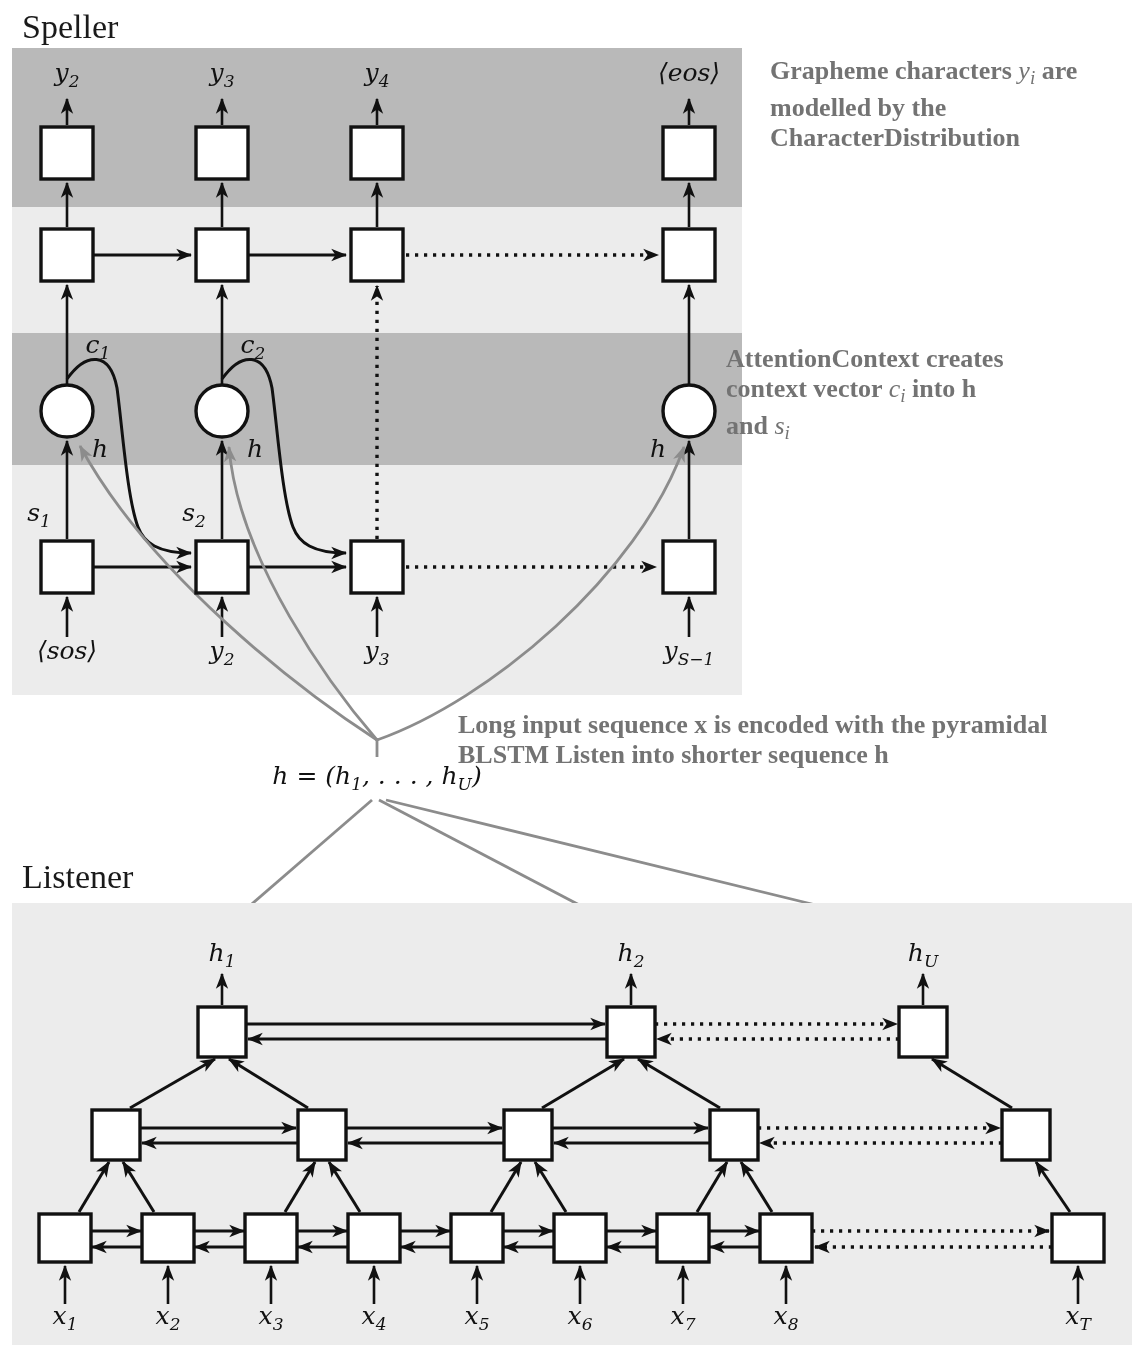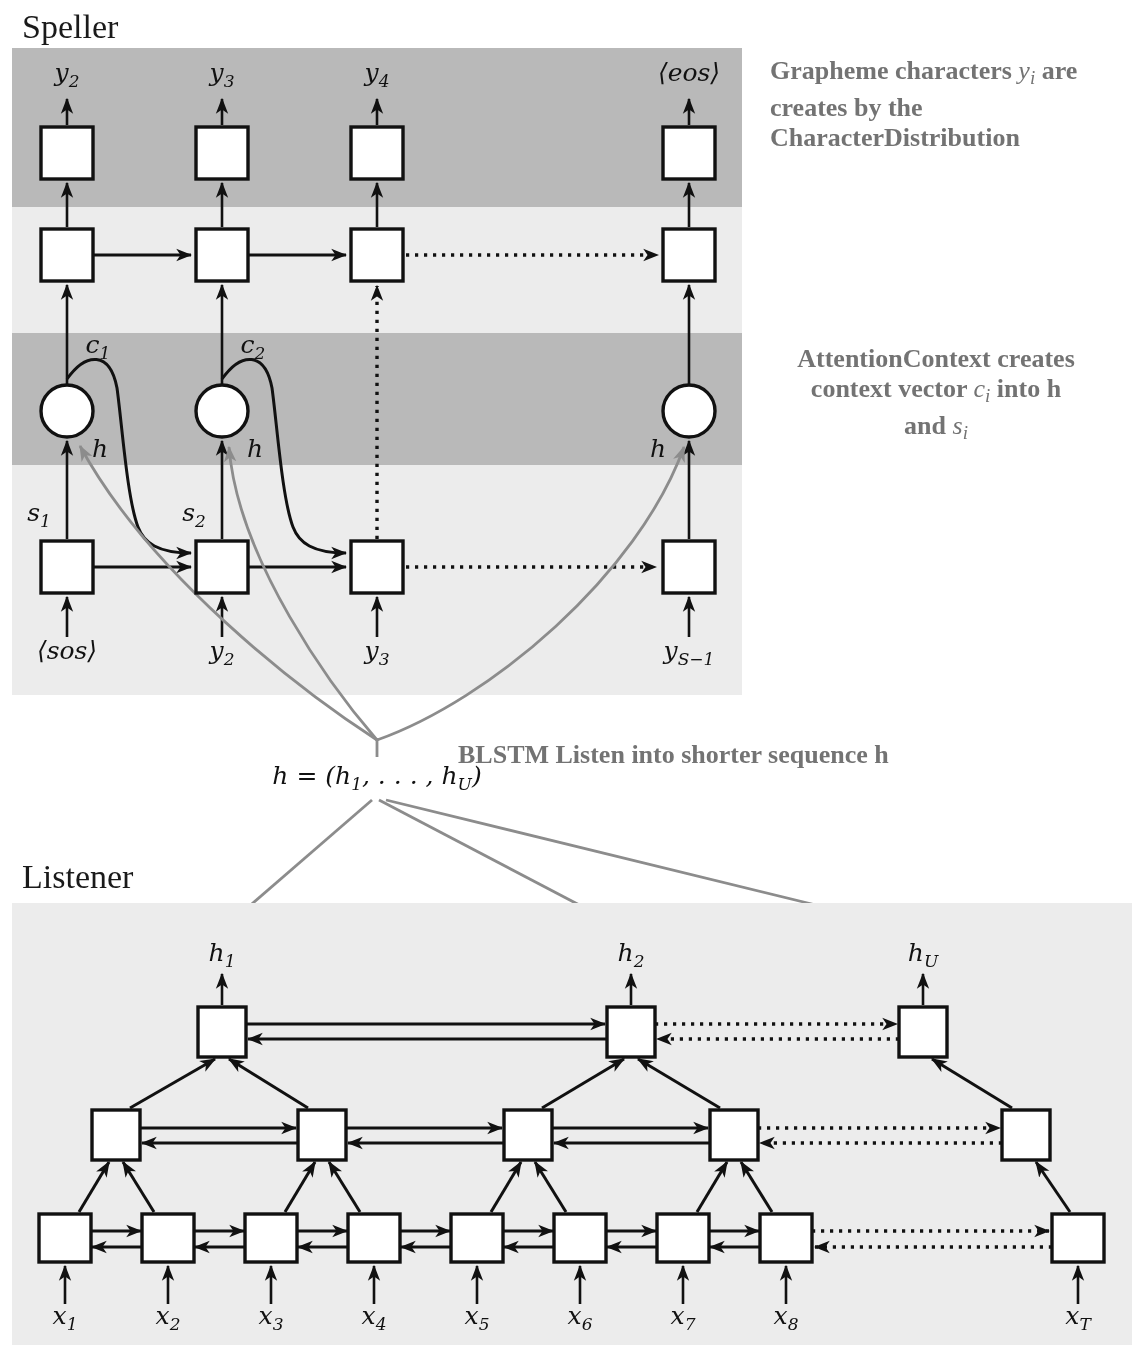--- a/index.html
+++ b/index.html
@@ -267,28 +267,28 @@
       <text class="lab" x="477" y="1324" text-anchor="middle"><tspan>x</tspan><tspan class="sub" dy="6">5</tspan></text>
       <text class="lab" x="580" y="1324" text-anchor="middle"><tspan>x</tspan><tspan class="sub" dy="6">6</tspan></text>
       <text class="lab" x="683" y="1324" text-anchor="middle"><tspan>x</tspan><tspan class="sub" dy="6">7</tspan></text>
       <text class="lab" x="786" y="1324" text-anchor="middle"><tspan>x</tspan><tspan class="sub" dy="6">8</tspan></text>
       <text class="lab" x="1078" y="1324" text-anchor="middle"><tspan>x</tspan><tspan class="sub" dy="6">T</tspan></text>
     </g>
   </svg>
 
   <div class="ann" style="left:770px;top:56px;width:360px;">
     <span class="b">Grapheme characters </span><span class="i">y</span><span class="isub">i</span><span class="b"> are</span><br>
-    <span class="b">creates by the</span><br>
+    <span class="b">modelled by the</span><br>
     <span class="r">CharacterDistribution</span>
   </div>
 
-  <div class="ann" style="left:756px;top:344px;width:360px;text-align:center;">
+  <div class="ann" style="left:726px;top:344px;width:360px;">
     <span class="r">AttentionContext</span><span class="b"> creates</span><br>
     <span class="b">context vector </span><span class="i">c</span><span class="isub">i</span><span class="b"> into </span><span class="b">h</span><br>
     <span class="b">and </span><span class="i">s</span><span class="isub">i</span>
   </div>
 
   <div class="ann" style="left:458px;top:710px;width:685px;">
-    <br>
+    <span class="b">Long input sequence x is encoded with the pyramidal</span><br>
     <span class="b">BLSTM </span><span class="r">Listen</span><span class="b"> into shorter sequence h</span>
   </div>
 
 </div>
 
 </body></html>

